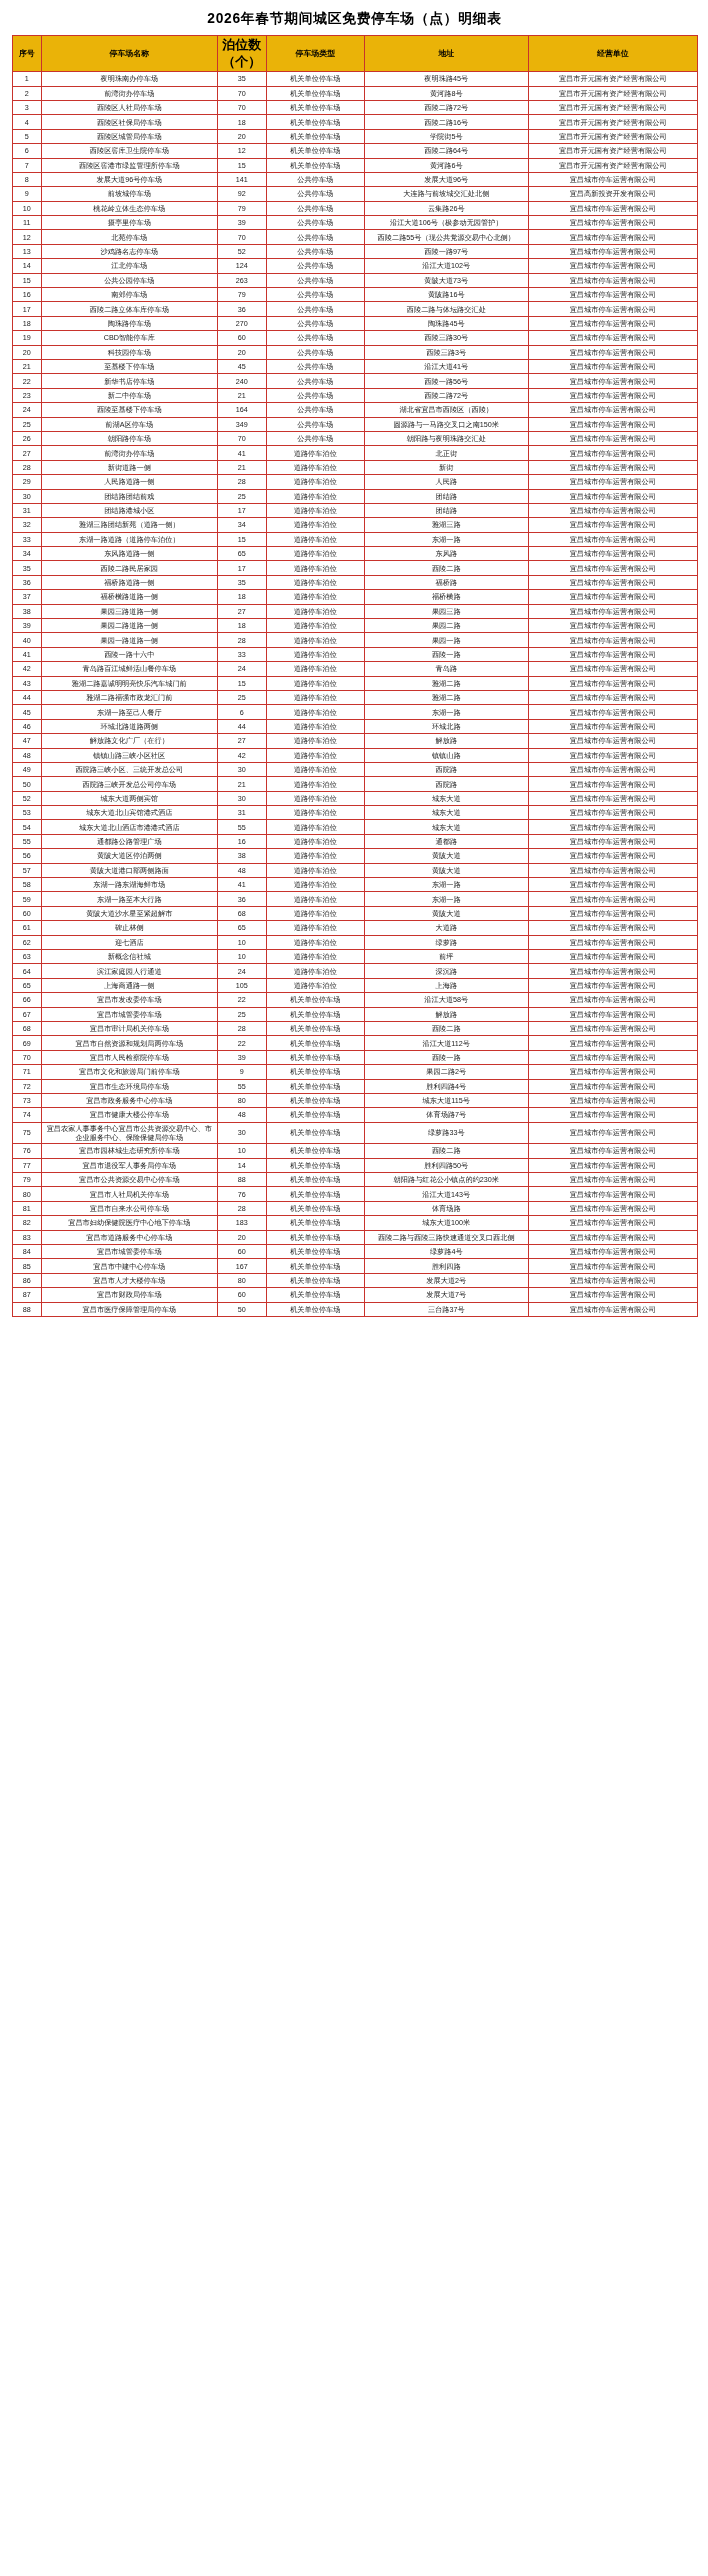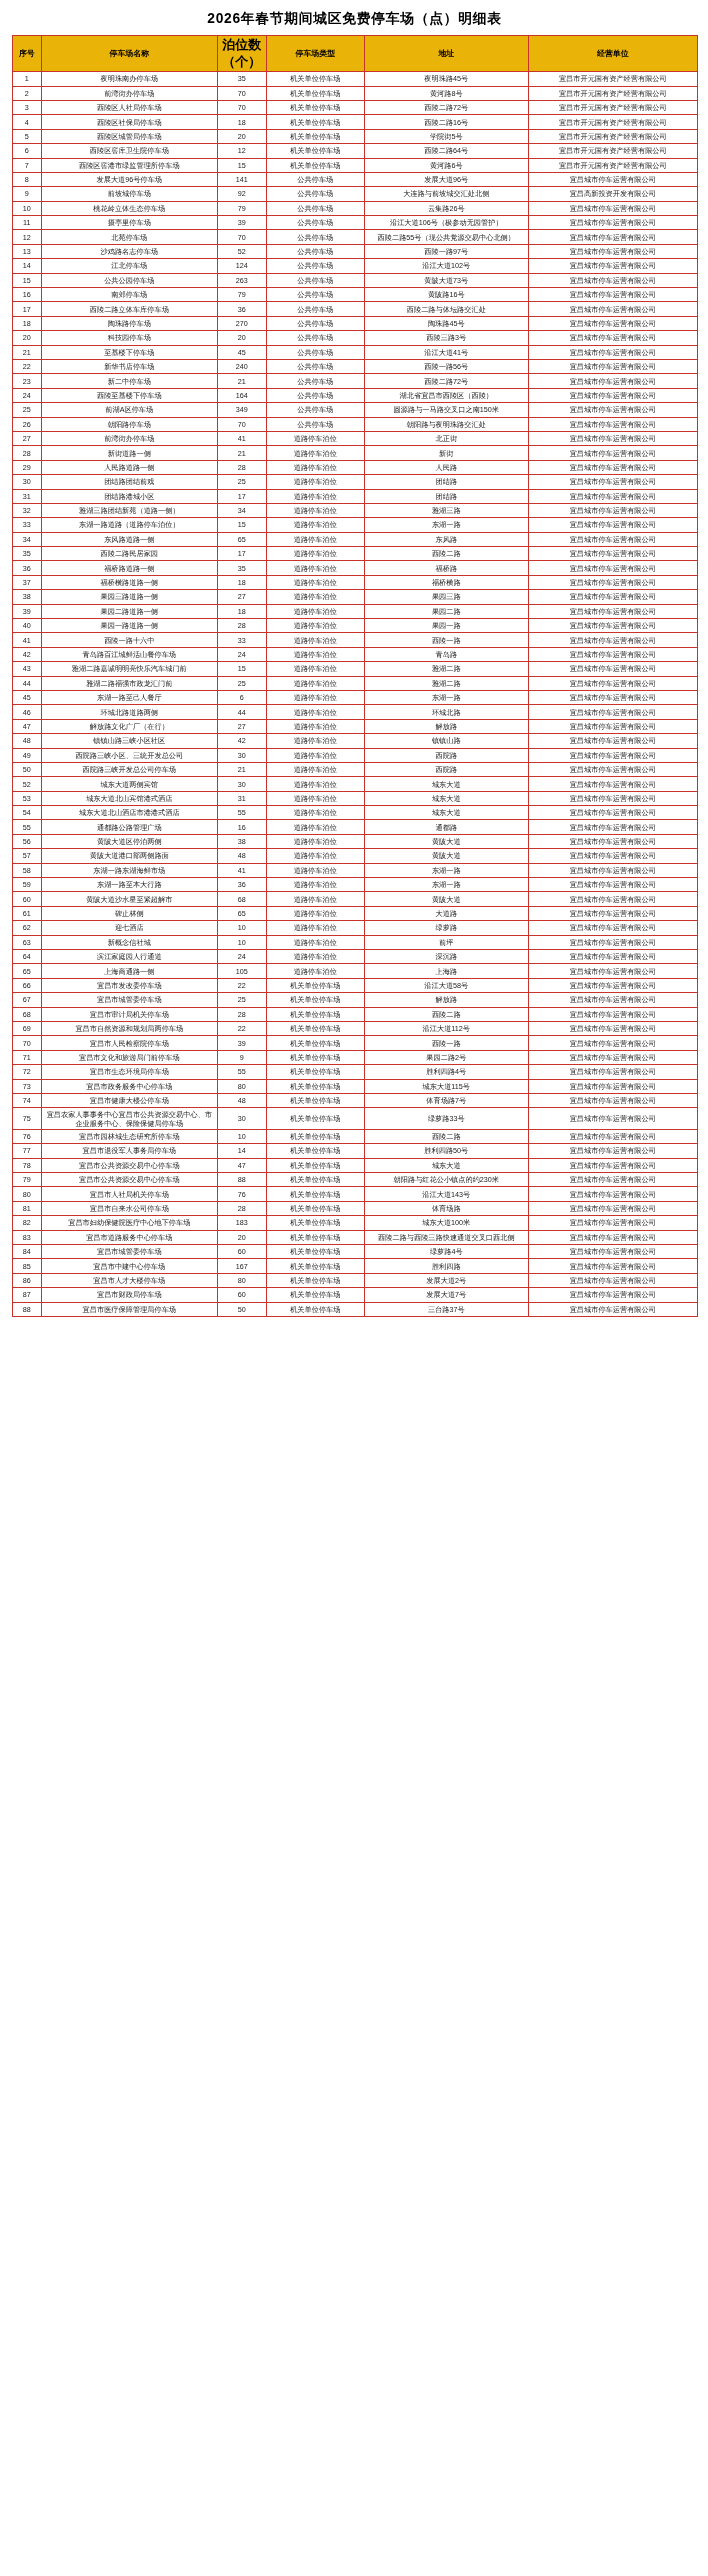--- a/index.html
+++ b/index.html
@@ -226,20 +226,28 @@
         </tr>
         <tr>
           <td>18</td>
           <td class="name-cell">陶珠路停车场</td>
           <td>270</td>
           <td>公共停车场</td>
           <td class="addr-cell">陶珠路45号</td>
           <td class="op-cell">宜昌城市停车运营有限公司</td>
         </tr>
         <tr>
+          <td>19</td>
+          <td class="name-cell">CBD智能停车库</td>
+          <td>60</td>
+          <td>公共停车场</td>
+          <td class="addr-cell">西陵三路30号</td>
+          <td class="op-cell">宜昌城市停车运营有限公司</td>
+        </tr>
+        <tr>
           <td>20</td>
           <td class="name-cell">科技园停车场</td>
           <td>20</td>
           <td>公共停车场</td>
           <td class="addr-cell">西陵三路3号</td>
           <td class="op-cell">宜昌城市停车运营有限公司</td>
         </tr>
         <tr>
           <td>21</td>
           <td class="name-cell">至基楼下停车场</td>
@@ -679,28 +687,20 @@
           <td>机关单位停车场</td>
           <td class="addr-cell">西陵二路</td>
           <td class="op-cell">宜昌城市停车运营有限公司</td>
         </tr>
         <tr>
           <td>77</td>
           <td class="name-cell">宜昌市退役军人事务局停车场</td>
           <td>14</td>
           <td>机关单位停车场</td>
           <td class="addr-cell">胜利四路50号</td>
-          <td class="op-cell">宜昌城市停车运营有限公司</td>
-        </tr>
-        <tr>
-          <td>78</td>
-          <td class="name-cell">宜昌市公共资源交易中心停车场</td>
-          <td>47</td>
-          <td>机关单位停车场</td>
-          <td class="addr-cell">城东大道</td>
           <td class="op-cell">宜昌城市停车运营有限公司</td>
         </tr>
         <tr>
           <td>79</td>
           <td class="name-cell">宜昌市公共资源交易中心停车场</td>
           <td>88</td>
           <td>机关单位停车场</td>
           <td class="addr-cell">朝阳路与红花公小镇点的约230米</td>
           <td class="op-cell">宜昌城市停车运营有限公司</td>
         </tr>

